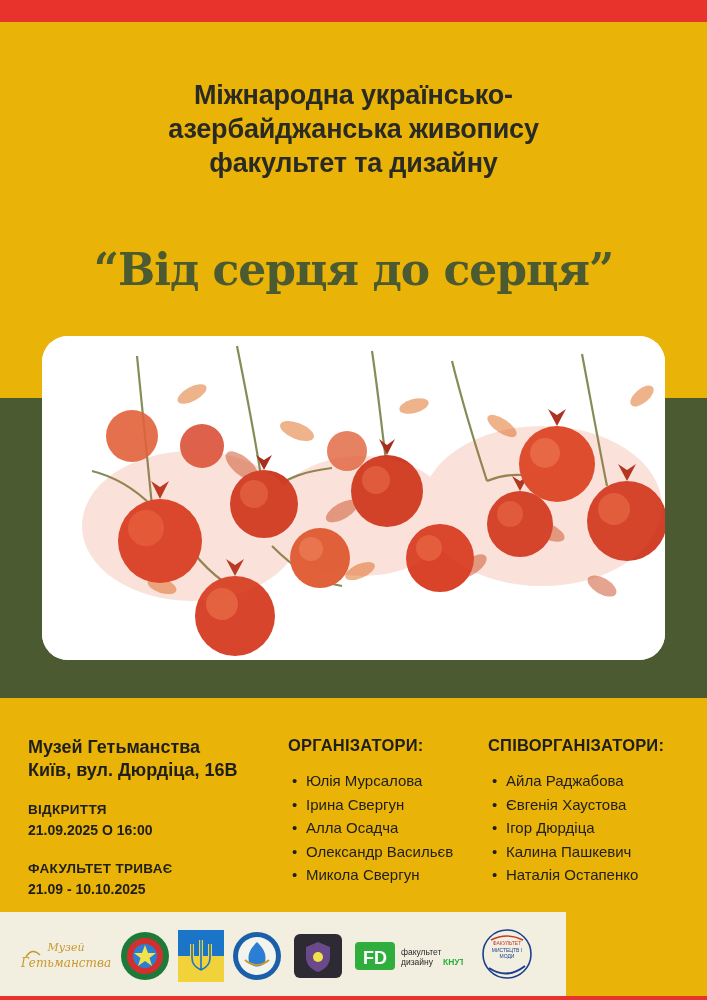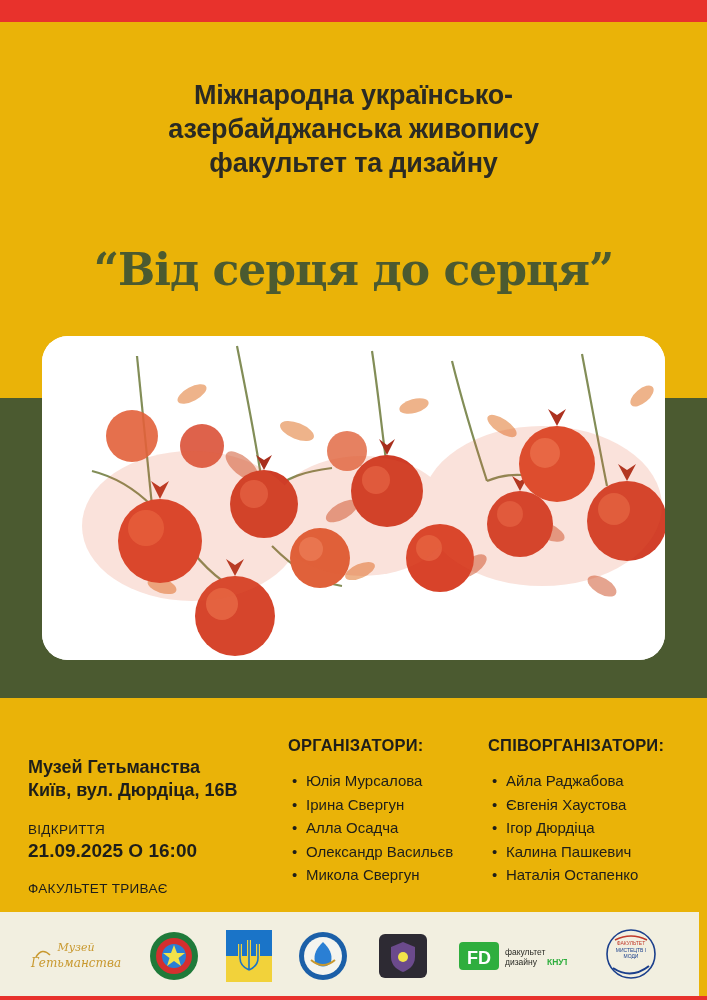--- a/index.html
+++ b/index.html
@@ -75,38 +75,37 @@
     width: 623px;
     height: 324px;
   }
   
   .venue {
     position: absolute;
     left: 28px;
     top: 736px;
     width: 250px;
     color: #1e1e1a;
-    margin-top: 20px;
   }
   .venue .line {
     font-size: 18px;
     font-weight: 700;
     line-height: 23px;
   }
   .venue .block {
     margin-top: 18px;
   }
   .venue .cap {
     font-size: 13.5px;
-    font-weight: 400;
+    font-weight: 700;
     letter-spacing: 0.3px;
     line-height: 20px;
   }
   .venue .date {
-    font-size: 19px;
+    font-size: 14px;
     font-weight: 700;
     line-height: 21px;
   }
   .col {
     position: absolute;
     top: 736px;
   }
   .col.organizers { left: 288px; width: 200px; }
   .col.coorganizers { left: 488px; width: 215px; }
   .col h3 {
@@ -131,21 +130,21 @@
     content: "•";
     position: absolute;
     left: -14px;
     top: 0;
   }
   
   .logo-strip {
     position: absolute;
     left: 0;
     bottom: 0;
-    width: 699px;
+    width: 566px;
     height: 88px;
     background: #f2efe0;
     display: flex;
     align-items: center;
     justify-content: space-around;
     padding: 0 17px;
     box-sizing: border-box;
   }
   .logo {
     display: flex;
@@ -276,20 +275,21 @@
 
   <div class="venue">
     <div class="line">Музей Гетьманства</div>
     <div class="line">Київ, вул. Дюрдіца, 16В</div>
     <div class="block">
       <div class="cap">ВІДКРИТТЯ</div>
       <div class="date">21.09.2025 О 16:00</div>
     </div>
     <div class="block">
       <div class="cap">ФАКУЛЬТЕТ ТРИВАЄ</div>
+      <div class="date">21.09 - 10.10.2025</div>
     </div>
   </div>
 
   <div class="col coorganizers">
     <h3>СПІВОРГАНІЗАТОРИ:</h3>
     <ul>
       <li>Айла Раджабова</li>
       <li>Євгенія  Хаустова</li>
       <li>Ігор  Дюрдіца</li>
       <li>Калина  Пашкевич</li>

